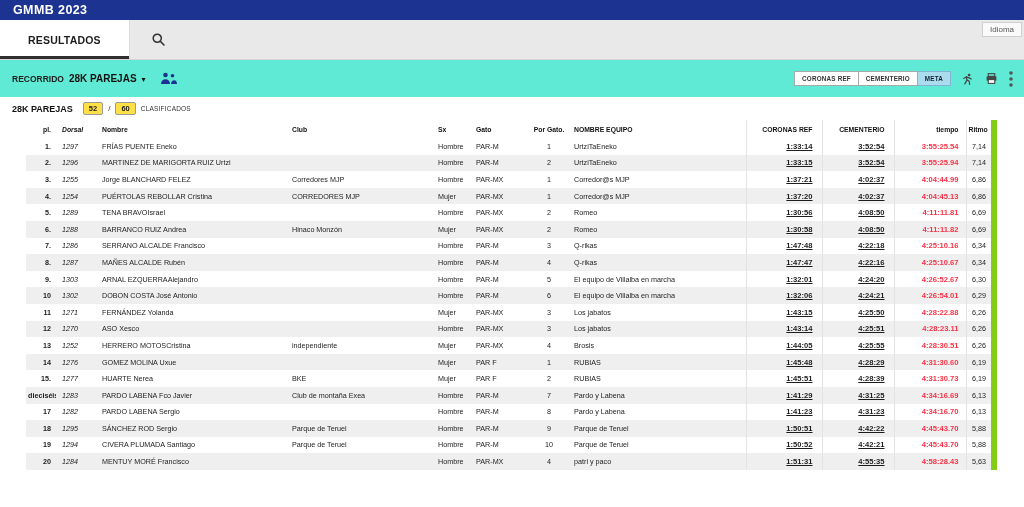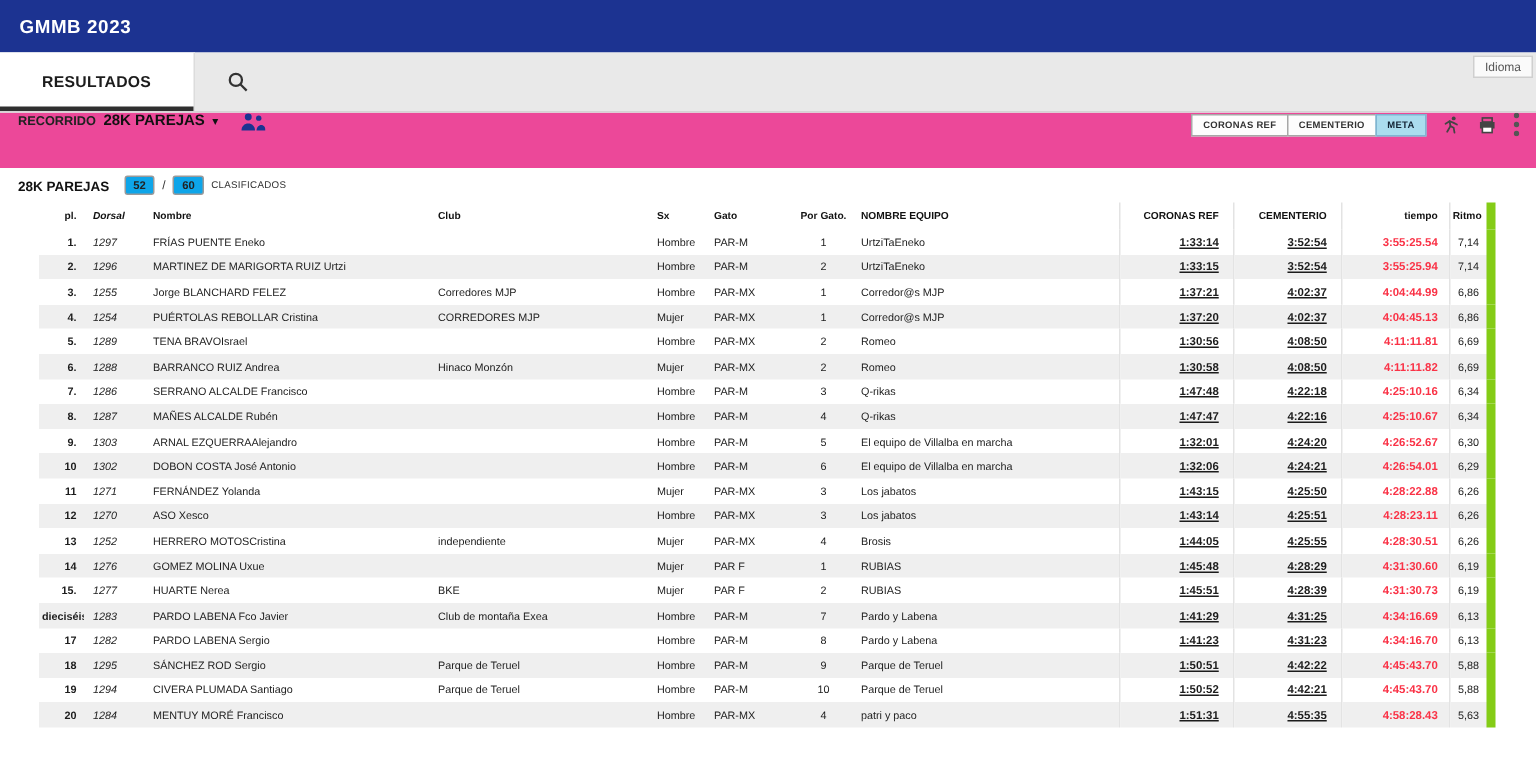--- a/index.html
+++ b/index.html
@@ -7,21 +7,21 @@
   body { font-family:"Liberation Sans", sans-serif; background:#fff; position:relative; }
   button { font-family:inherit; cursor:pointer; }
 
   :root{
     --header-blue:#1c3391;
     --accent-red:#fa3246;
     --meta-active:#aadcee;
   }
 
   .topbar{
-    height:35px; background:var(--header-blue); color:#fff;
+    height:20px; background:var(--header-blue); color:#fff;
     display:flex; align-items:center; padding:0 13px;
     font-size:12.5px; font-weight:bold; letter-spacing:.4px;
   }
 
   .tabbar{
     position:relative; height:40px; background:#e9e9e9;
     display:flex; align-items:stretch; border-bottom:1px solid #d4d4d4;
   }
   .tab{
     display:flex; align-items:center; justify-content:center;
@@ -35,38 +35,38 @@
   }
   .search-btn{
     display:flex; align-items:center; justify-content:center; width:58px; cursor:pointer;
     background:transparent; border:none;
   }
   .idioma{
     position:absolute; top:2px; right:2px; font-size:8px; color:#555;
     background:#fafafa; border:1px solid #cfcfcf; padding:2px 7px; cursor:pointer;
   }
 
-  .toolbar{ height:37px; display:flex; align-items:flex-start; padding:0 8px 0 12px; background:#ec4899; }
+  .toolbar{ height:37px; display:flex; align-items:center; padding:0 8px 0 12px; background:#5eead4; }
   .recorrido{ display:flex; align-items:baseline; gap:5px; cursor:pointer; }
   .recorrido-label{ font-size:8.5px; font-weight:bold; color:#222; }
   .recorrido-value{ font-size:10px; font-weight:bold; color:#111; }
   .caret{ font-size:8px; color:#111; }
   .pair-icon{ margin-left:14px; display:flex; align-items:center; }
   .toolbar-right{ margin-left:auto; display:flex; align-items:center; gap:9px; padding-right:2px; }
   .segmented{ display:flex; }
   .seg-btn{
     font-size:6.3px; font-weight:bold; letter-spacing:.2px;
     padding:3px 7px; border:1px solid #a8a8a8; background:#fdfdfd; color:#333; margin-left:-1px;
   }
   .seg-btn.active{ background:var(--meta-active); border-color:#7fb5d2; color:#123; }
   .icon-btn{ background:none; border:none; display:flex; align-items:center; padding:0 1px; }
 
   .summary{ display:flex; align-items:center; gap:5px; padding:0 12px; height:23px; }
   .summary-category{ font-size:9px; font-weight:bold; color:#111; margin-right:5px; }
-  .count-box{ font-size:7.5px; font-weight:bold; color:#222; border:1px solid #9a9a9a; border-radius:2px; padding:1px 5px; background:#0ea5e9; }
+  .count-box{ font-size:7.5px; font-weight:bold; color:#222; border:1px solid #9a9a9a; border-radius:2px; padding:1px 5px; background:#fde047; }
   .slash{ font-size:8px; color:#333; }
   .classified{ font-size:6.5px; color:#333; letter-spacing:.2px; }
 
   table{ border-collapse:collapse; table-layout:fixed; width:968px; margin-left:26px; }
   thead tr{ height:18px; }
   th{ font-size:6.8px; font-weight:bold; color:#111; text-align:left; padding:0 2px; white-space:nowrap; overflow:hidden; }
   tbody tr{ height:16.6px; }
   tbody tr.alt{ background:#efefef; }
   td{ font-size:7.2px; color:#1c1c1c; padding:0 2px; white-space:nowrap; overflow:hidden; }
 

